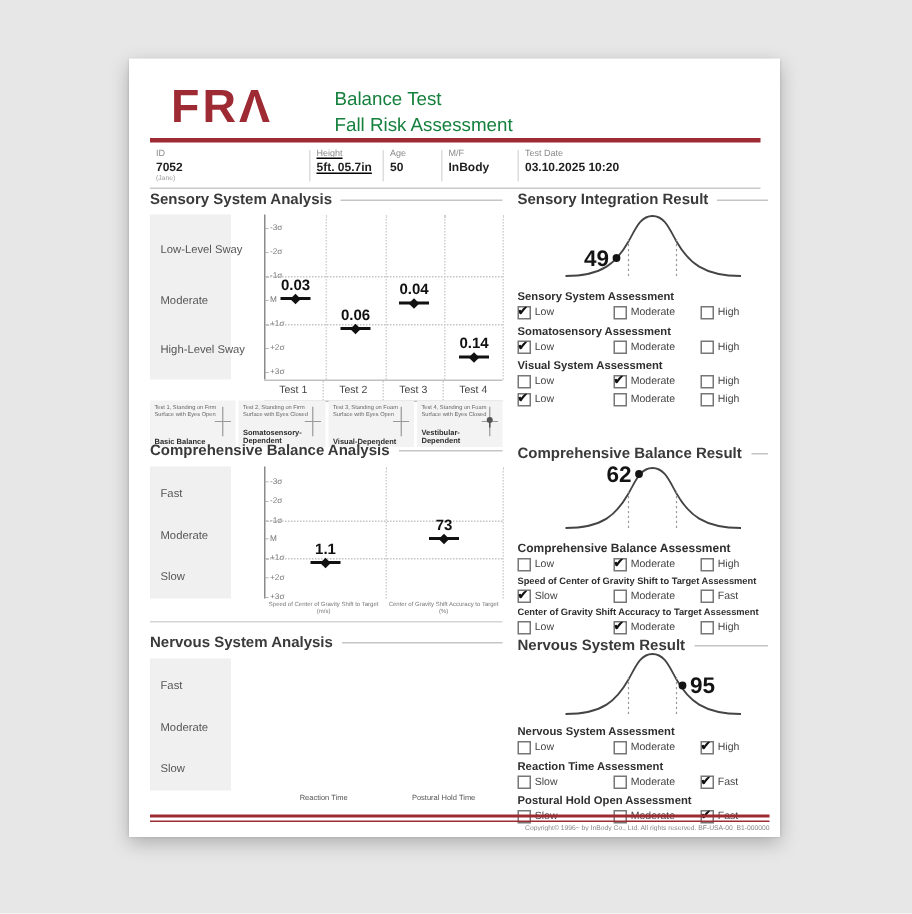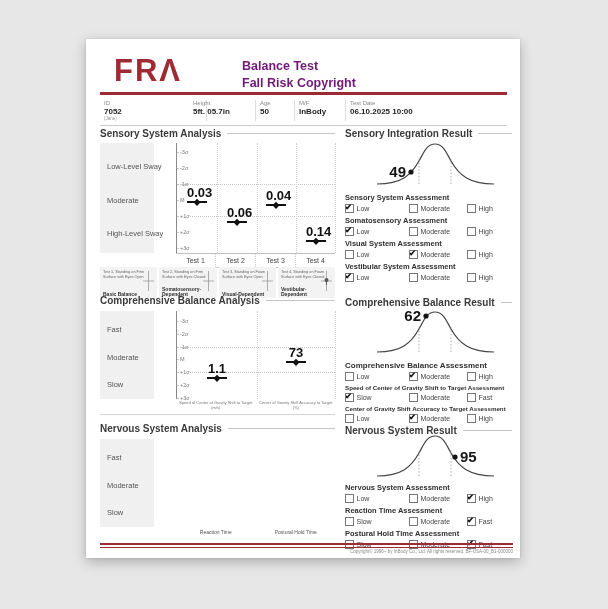--- a/index.html
+++ b/index.html
@@ -1,21 +1,21 @@
 <!DOCTYPE html>
 <html><head>
 <meta charset="utf-8">
 <style>
   html,body{margin:0;padding:0;}
   body{width:608px;height:609px;background:#e7e7e7;font-family:"Liberation Sans",sans-serif;position:relative;overflow:hidden;}
   .paper{position:absolute;left:86px;top:39px;width:434px;height:519px;background:#fff;
          box-shadow:0 4px 12px rgba(0,0,0,.25),0 0 2px rgba(0,0,0,.15);}
   
   .logo{position:absolute;left:28px;top:16px;font-size:31px;font-weight:bold;color:#9e2b33;letter-spacing:2px;line-height:1;}
-  .doc-title{position:absolute;left:156px;top:19px;font-size:12.5px;font-weight:bold;color:#701a75;line-height:1.35;}
+  .doc-title{position:absolute;left:137px;top:19px;font-size:12.5px;font-weight:normal;color:#15803d;line-height:1.35;}
   .header-rule{position:absolute;left:14px;right:13px;top:53px;height:3px;background:#9e2b33;}
   
   .info{position:absolute;left:14px;right:13px;top:58px;height:28px;border-bottom:1px solid #c9c9c9;}
   .info-field{position:absolute;top:3px;}
   .info-label{font-size:6px;color:#8a8a8a;}
   .info-value{font-size:8px;font-weight:bold;color:#1f1f1f;margin-top:1px;}
   .info-sub{font-size:9px;color:#999;transform:scale(.5);transform-origin:0 0;width:200%;}
   .info-divider{position:absolute;top:3px;bottom:4px;width:1px;background:#ddd;}
   
   .sec-title{position:absolute;display:flex;align-items:center;font-size:10px;font-weight:bold;color:#3a3a3a;white-space:nowrap;height:12px;}
@@ -23,21 +23,21 @@
   
   .chart{position:absolute;left:14px;width:235px;}
   .chart-side{position:absolute;left:0;top:0;bottom:0;width:54px;background:#f0f0f0;}
   .row-label{position:absolute;left:7px;font-size:7.5px;color:#555;line-height:1.2;width:62px;transform:translateY(-50%);}
   .chart-plot{position:absolute;left:76px;right:0;top:0;bottom:0;border-left:1px solid #8a8a8a;}
   .tick{position:absolute;left:0;font-size:11px;color:#777;display:flex;align-items:center;transform:translateY(-50%) scale(.5);transform-origin:0 50%;}
   .tick::before{content:'';width:4px;border-top:1.5px solid #999;margin-right:2px;}
   .hgrid{position:absolute;left:0;right:0;height:0;border-top:1px dotted #c4c4c4;}
   .vgrid{position:absolute;top:0;bottom:0;width:0;border-left:1px dotted #d0d0d0;}
   .marker{position:absolute;width:20px;margin-left:-10px;text-align:center;}
-  .marker .val{font-size:13px;font-weight:bold;color:#111;line-height:1;margin-bottom:2px;}
+  .marker .val{font-size:10px;font-weight:bold;color:#111;line-height:1;margin-bottom:2px;}
   .marker .bar{position:relative;height:1.5px;background:#111;}
   .marker .bar::after{content:'';position:absolute;left:50%;top:50%;width:4.5px;height:4.5px;background:#111;transform:translate(-50%,-50%) rotate(45deg);}
   .test-row{position:absolute;left:90px;width:159px;top:214px;height:13px;border-top:1px solid #c0c0c0;border-bottom:1px solid #c0c0c0;display:flex;}
   .test-cell{flex:1;font-size:7px;color:#444;display:flex;align-items:center;justify-content:center;}
   .test-cell + .test-cell{border-left:1px dotted #d0d0d0;}
   .panels{position:absolute;left:14px;width:235px;top:228px;height:31px;display:flex;gap:2px;}
   .panel{flex:1;background:#f3f3f3;position:relative;padding:2px 1px 2px 3px;}
   .panel-desc{font-size:7.6px;color:#666;line-height:1.3;width:200%;transform:scale(.5);transform-origin:0 0;}
   .panel-name{position:absolute;left:3px;bottom:1px;font-size:10px;font-weight:bold;color:#2c2c2c;line-height:1.05;width:92px;transform:scale(.5);transform-origin:0 100%;}
   .panel-cross{position:absolute;right:3px;top:4px;}
@@ -68,49 +68,49 @@
   .copyright{position:absolute;right:7px;top:510px;font-size:9px;color:#888;transform:scale(.5);transform-origin:100% 0;white-space:nowrap;}
 </style>
 </head>
 <body>
 
 <div class="paper">
 
   <div class="logo">FRΛ</div>
   <div class="doc-title">
     <div>Balance Test</div>
-    <div>Fall Risk Copyright</div>
+    <div>Fall Risk Assessment</div>
   </div>
   <div class="header-rule"></div>
 
   <div class="info">
     <div class="info-field" style="left:4px;">
       <div class="info-label">ID</div>
       <div class="info-value">7052</div>
       <div class="info-sub">(Jane)</div>
     </div>
     <div class="info-divider" style="left:106px;"></div>
-    <div class="info-field" style="left:93px;">
+    <div class="info-field" style="left:111px;text-decoration:underline;">
       <div class="info-label">Height</div>
       <div class="info-value">5ft. 05.7in</div>
     </div>
     <div class="info-divider" style="left:155px;"></div>
     <div class="info-field" style="left:160px;">
       <div class="info-label">Age</div>
       <div class="info-value">50</div>
     </div>
     <div class="info-divider" style="left:194px;"></div>
     <div class="info-field" style="left:199px;">
       <div class="info-label">M/F</div>
       <div class="info-value">InBody</div>
     </div>
     <div class="info-divider" style="left:245px;"></div>
     <div class="info-field" style="left:250px;">
       <div class="info-label">Test Date</div>
-      <div class="info-value">06.10.2025 10:00</div>
+      <div class="info-value">03.10.2025 10:20</div>
     </div>
   </div>
 
   <div class="sec-title" style="left:14px;top:88px;width:235px;">Sensory System Analysis</div>
 
   <div class="chart" style="top:104px;height:110px;">
     <div class="chart-side">
       <div class="row-label" style="top:21%;">Low-Level Sway</div>
       <div class="row-label" style="top:52%;">Moderate</div>
       <div class="row-label" style="top:82%;">High-Level Sway</div>
@@ -304,21 +304,20 @@
             <span class="cbx checked"></span>
             <span class="opt-label">Moderate</span>
           </div>
         <div class="opt">
             <span class="cbx"></span>
             <span class="opt-label">High</span>
           </div>
       </div>
     </div>
     <div class="grp">
-      <div class="grp-title">Vestibular System Assessment</div>
       <div class="opts">
         <div class="opt">
             <span class="cbx checked"></span>
             <span class="opt-label">Low</span>
           </div>
         <div class="opt">
             <span class="cbx"></span>
             <span class="opt-label">Moderate</span>
           </div>
         <div class="opt">
@@ -428,21 +427,21 @@
             <span class="cbx"></span>
             <span class="opt-label">Moderate</span>
           </div>
         <div class="opt">
             <span class="cbx checked"></span>
             <span class="opt-label">Fast</span>
           </div>
       </div>
     </div>
     <div class="grp">
-      <div class="grp-title">Postural Hold Time Assessment</div>
+      <div class="grp-title">Postural Hold Open Assessment</div>
       <div class="opts">
         <div class="opt">
             <span class="cbx"></span>
             <span class="opt-label">Slow</span>
           </div>
         <div class="opt">
             <span class="cbx"></span>
             <span class="opt-label">Moderate</span>
           </div>
         <div class="opt">

